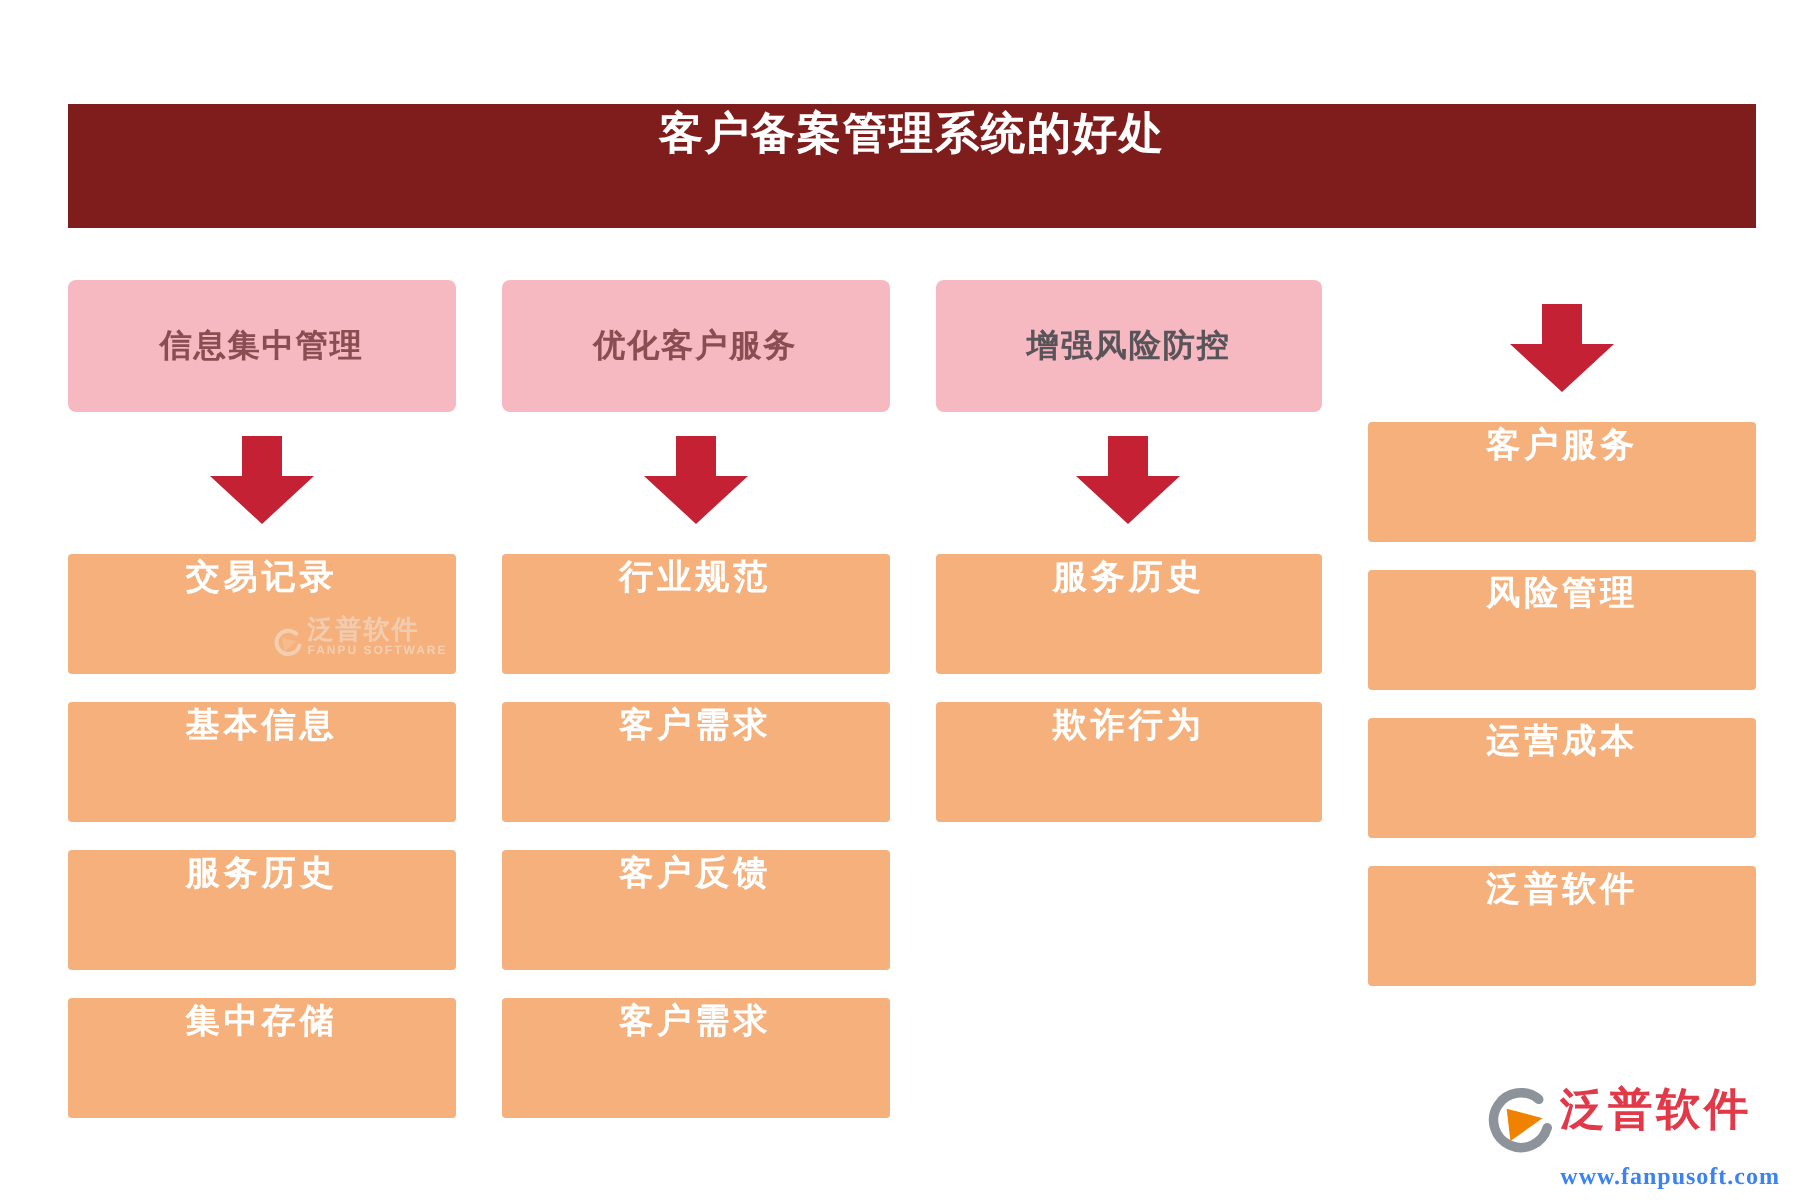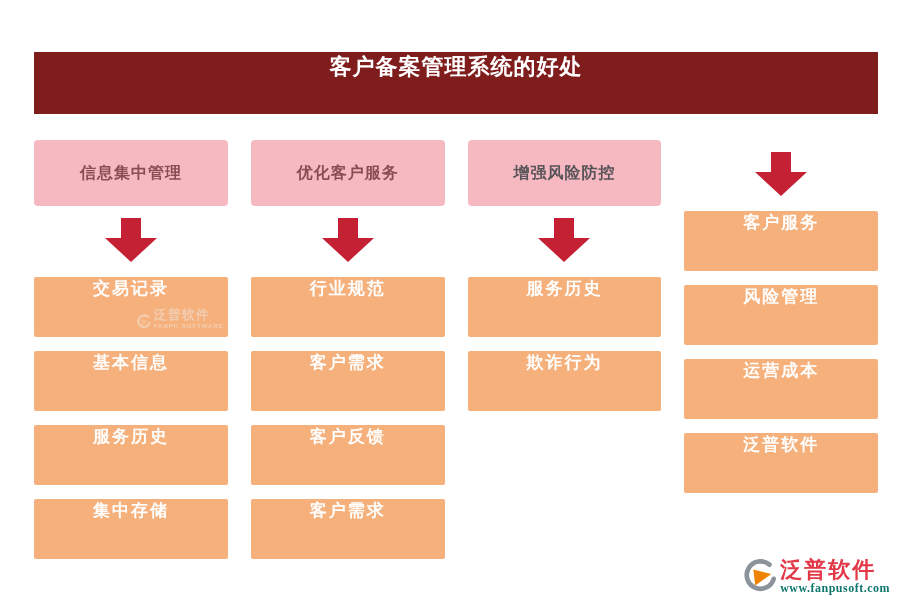--- a/index.html
+++ b/index.html
@@ -74,22 +74,22 @@
   .footer-logo .fl-text { display: flex; flex-direction: column; align-items: flex-start; line-height: 1; }
   .fl-brand {
     font-size: 22px; font-weight: bold;
     color: #e23848;
     letter-spacing: 2px;
     text-shadow: 0 0 1px #ffffff inset;
   }
   .fl-url {
     font-family: "Liberation Serif", serif;
     font-size: 12px; font-weight: bold;
-    color: #0f766e;
-    margin-top: 1px;
+    color: #3b82f6;
+    margin-top: 16px;
     letter-spacing: 0.5px;
   }
 </style>
 </head>
 <body>
 
 <div class="canvas">
 
   <div class="title-banner">
     <span>客户备案管理系统的好处</span>

